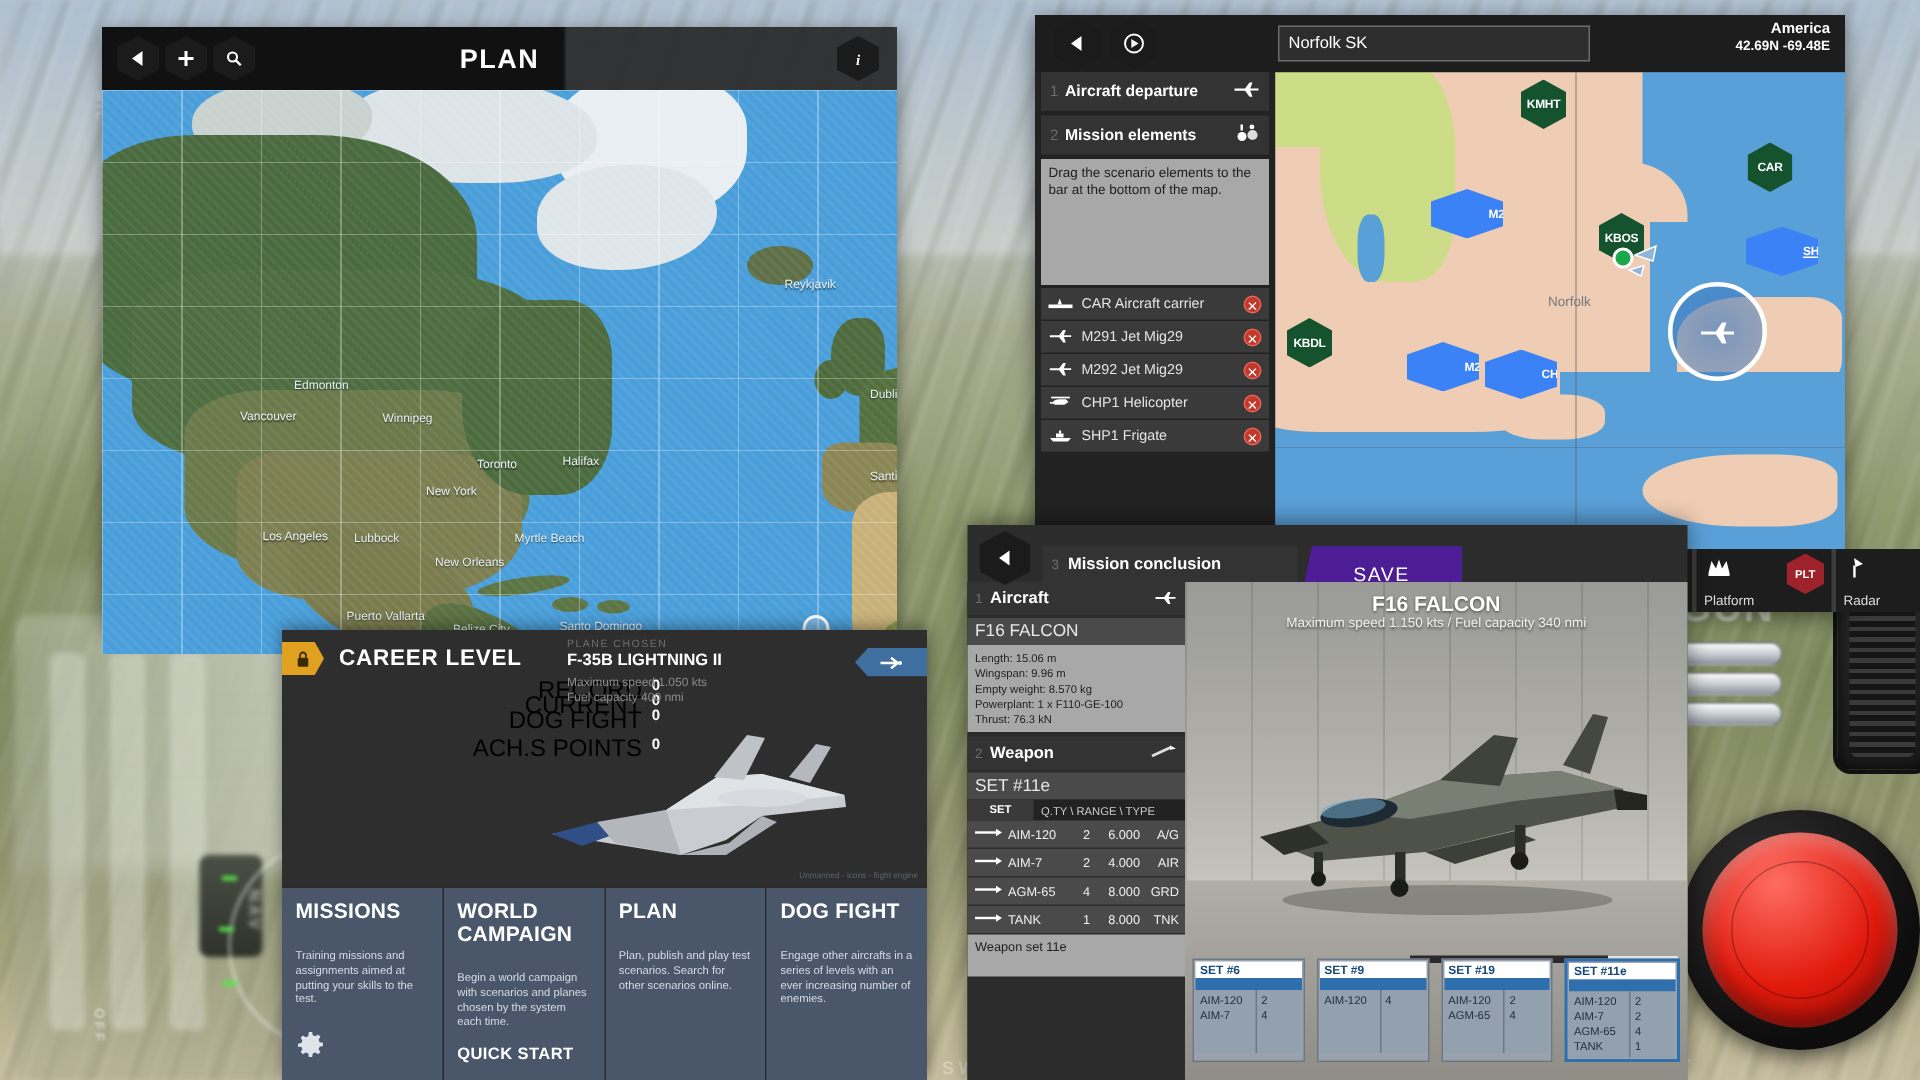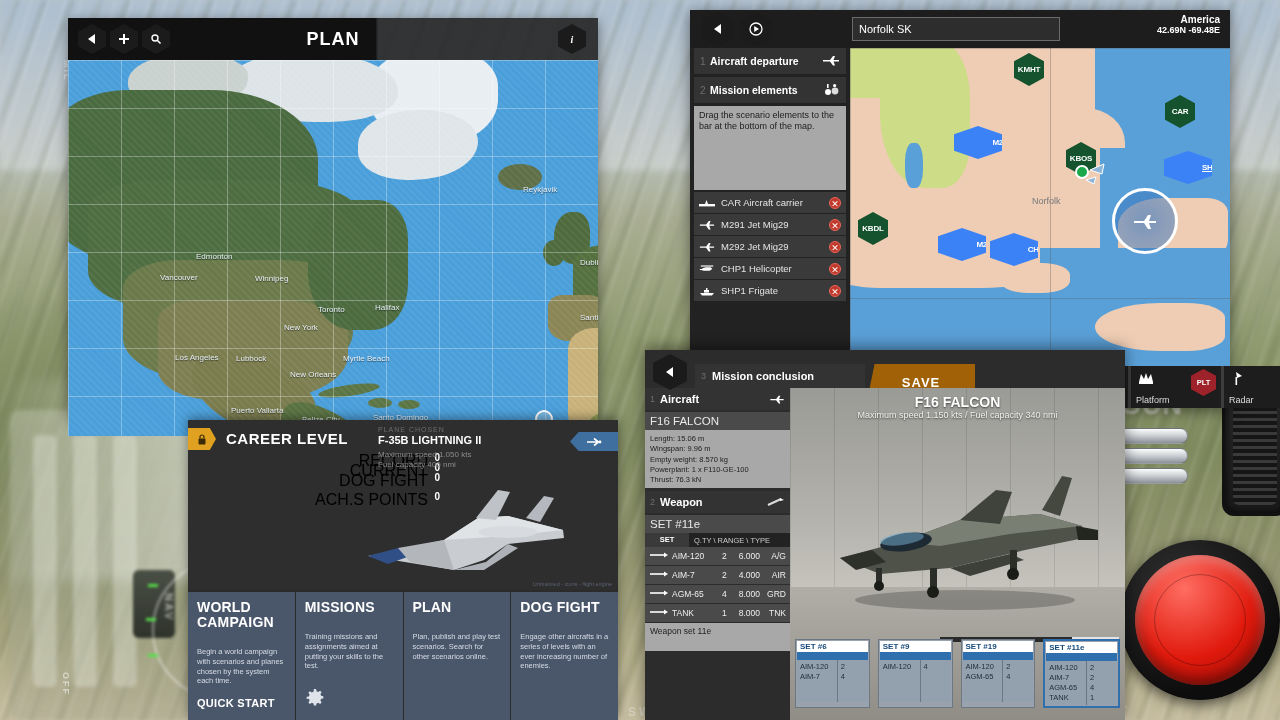--- a/index.html
+++ b/index.html
@@ -282,21 +282,21 @@
   
   #aircraft-win { left:645px; top:350px; width:480px; height:370px;
     background:#2c2c2c; box-shadow:0 -3px 14px rgba(0,0,0,.45); }
   #aircraft-win .back-hex { position:absolute; left:8px; top:4px; z-index:5; }
   .mc-row {
     position:absolute; left:50px; top:14px; width:170px; height:24px; background:#333;
     display:flex; align-items:center; padding:0 6px; gap:6px;
   }
   .save-btn {
     position:absolute; left:222px; top:14px; width:108px; height:37px;
-    background:#a16207; color:#fff; font-weight:bold; font-size:13px;
+    background:#4c1d95; color:#fff; font-weight:normal; font-size:13px;
     display:flex; align-items:center; justify-content:center;
     clip-path: polygon(7% 0,100% 0,100% 100%,0 100%);
     letter-spacing:1px; border:0; cursor:pointer;
   }
   .ac-left { position:absolute; left:0; top:38px; width:145px; bottom:0; background:#2c2c2c; }
   .sec-row { height:22px; background:#333; display:flex; align-items:center; padding:0 5px; gap:5px; margin-bottom:2px; }
   .sec-num { color:#6e6e6e; font-size:9px; }
   .sec-txt { color:#fff; font-size:11px; font-weight:bold; flex:1; }
   .ac-model { background:#4a4a4a; color:#e8e8e8; font-size:11.5px; padding:3px 5px; }
   .ac-specs { background:#a8a8a8; color:#222; font-size:7.5px; line-height:1.38; padding:4px 5px; height:58px; }
@@ -507,31 +507,31 @@
       <path d="M10 78 L40 70 L52 78 L30 86 Z" fill="#2f4f86"></path>
       <path d="M40 70 L86 62 L96 92 L52 84 Z" fill="#b3b7bc"></path>
       <ellipse cx="150" cy="54" rx="30" ry="6" fill="#d7dade"></ellipse>
       <path d="M96 92 L128 84 L150 66 L160 70 L126 92 Z" fill="#aeb2b8"></path>
     </svg>
     <div class="plane-spec" style="right:6px; bottom:2px; font-size:5.5px; color:#5b6272;">Unmanned - icons - flight engine</div>
   </div>
 
   <div class="menu-row" id="menu-row">
       <div class="menu-tile">
-        <h3>WORLD CAMPAIGN</h3>
-        <p>Begin a world campaign with scenarios and planes chosen by the system each time.</p>
-        <div class="quickstart">QUICK START</div>
-      </div>
-      <div class="menu-tile">
         <h3>MISSIONS</h3>
         <p>Training missions and assignments aimed at putting your skills to the test.</p>
         <div class="gear-ico"><svg width="20" height="20" viewBox="0 0 20 20">
             <path d="M10 6.2a3.8 3.8 0 1 0 0 7.6 3.8 3.8 0 0 0 0-7.6zm0 2.4a1.4 1.4 0 1 1 0 2.8 1.4 1.4 0 0 1 0-2.8z" fill="#dfe4ea"></path>
             <path d="M8.9 1h2.2l.4 2.2 1.7.7 1.9-1.2 1.5 1.5-1.2 1.9.7 1.7 2.2.4v2.2l-2.2.4-.7 1.7 1.2 1.9-1.5 1.5-1.9-1.2-1.7.7-.4 2.2H8.9l-.4-2.2-1.7-.7-1.9 1.2-1.5-1.5 1.2-1.9-.7-1.7L1.7 11V8.8l2.2-.4.7-1.7-1.2-1.9 1.5-1.5 1.9 1.2 1.7-.7z" fill="#dfe4ea"></path>
           </svg></div>
+      </div>
+      <div class="menu-tile">
+        <h3>WORLD CAMPAIGN</h3>
+        <p>Begin a world campaign with scenarios and planes chosen by the system each time.</p>
+        <div class="quickstart">QUICK START</div>
       </div>
       <div class="menu-tile">
         <h3>PLAN</h3>
         <p>Plan, publish and play test scenarios.
 Search for other scenarios online.</p>
       </div>
       <div class="menu-tile">
         <h3>DOG FIGHT</h3>
         <p>Engage other aircrafts in a series of levels with an ever increasing number of enemies.</p>
       </div>

